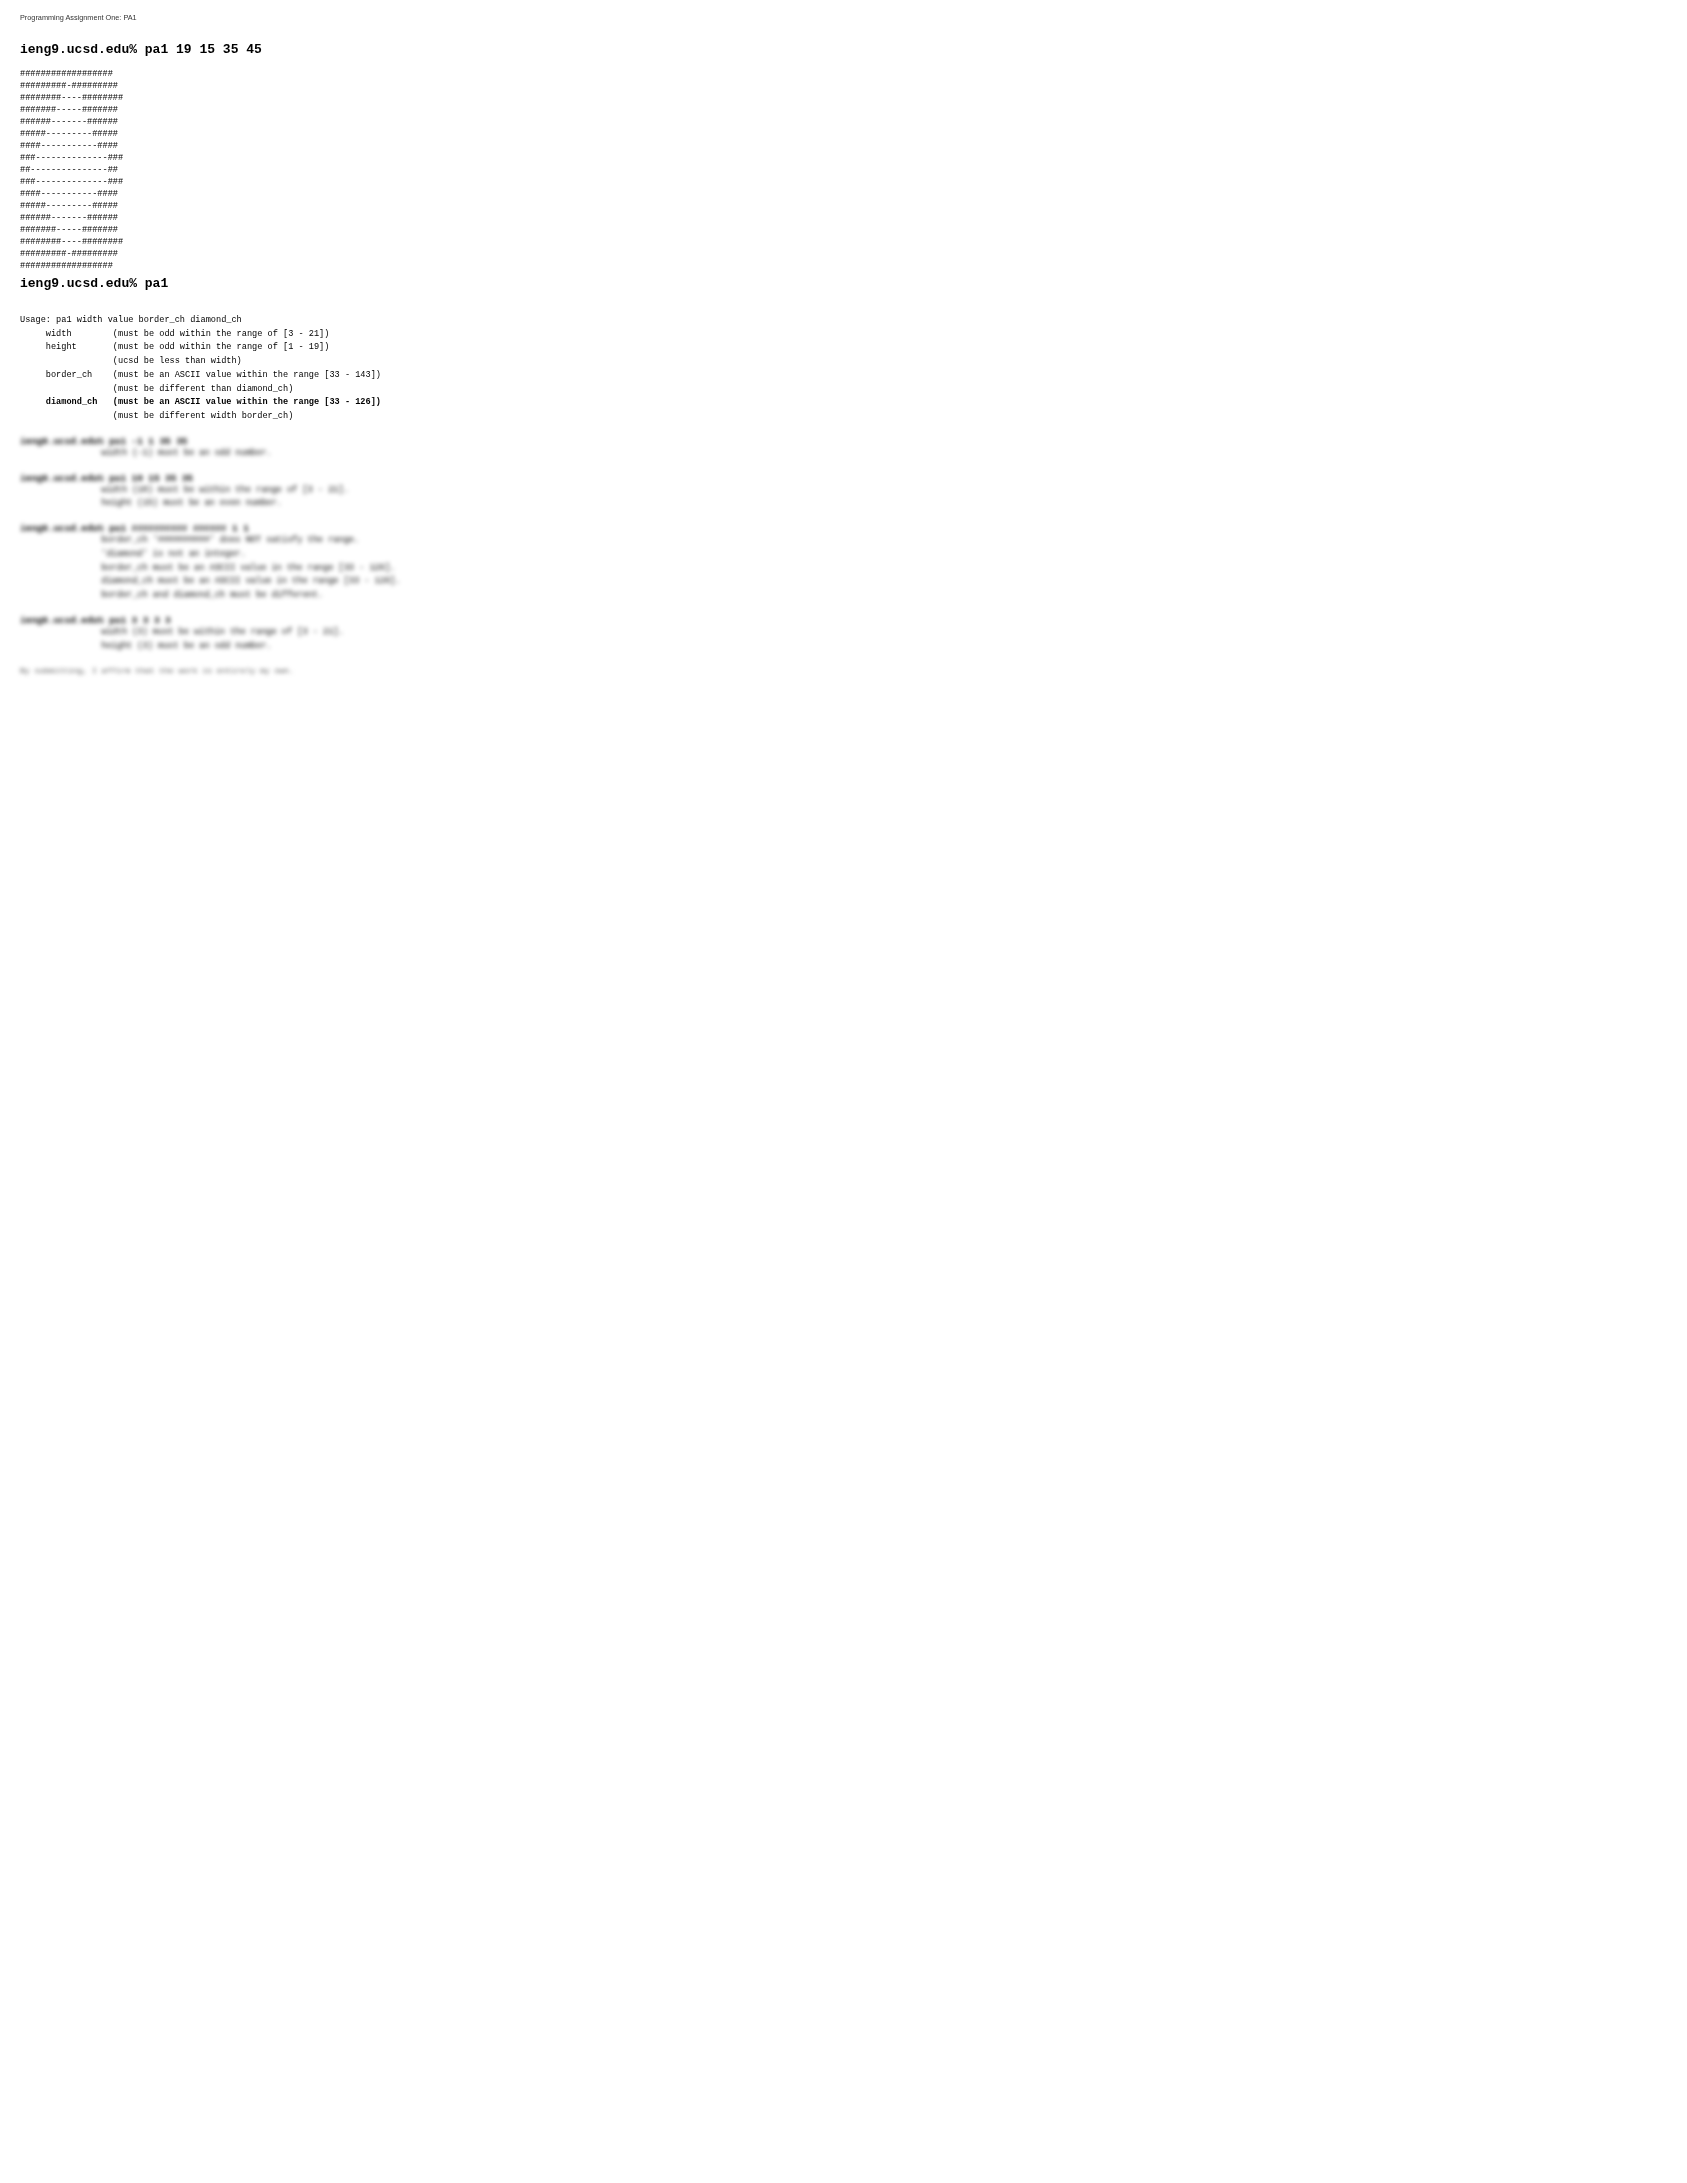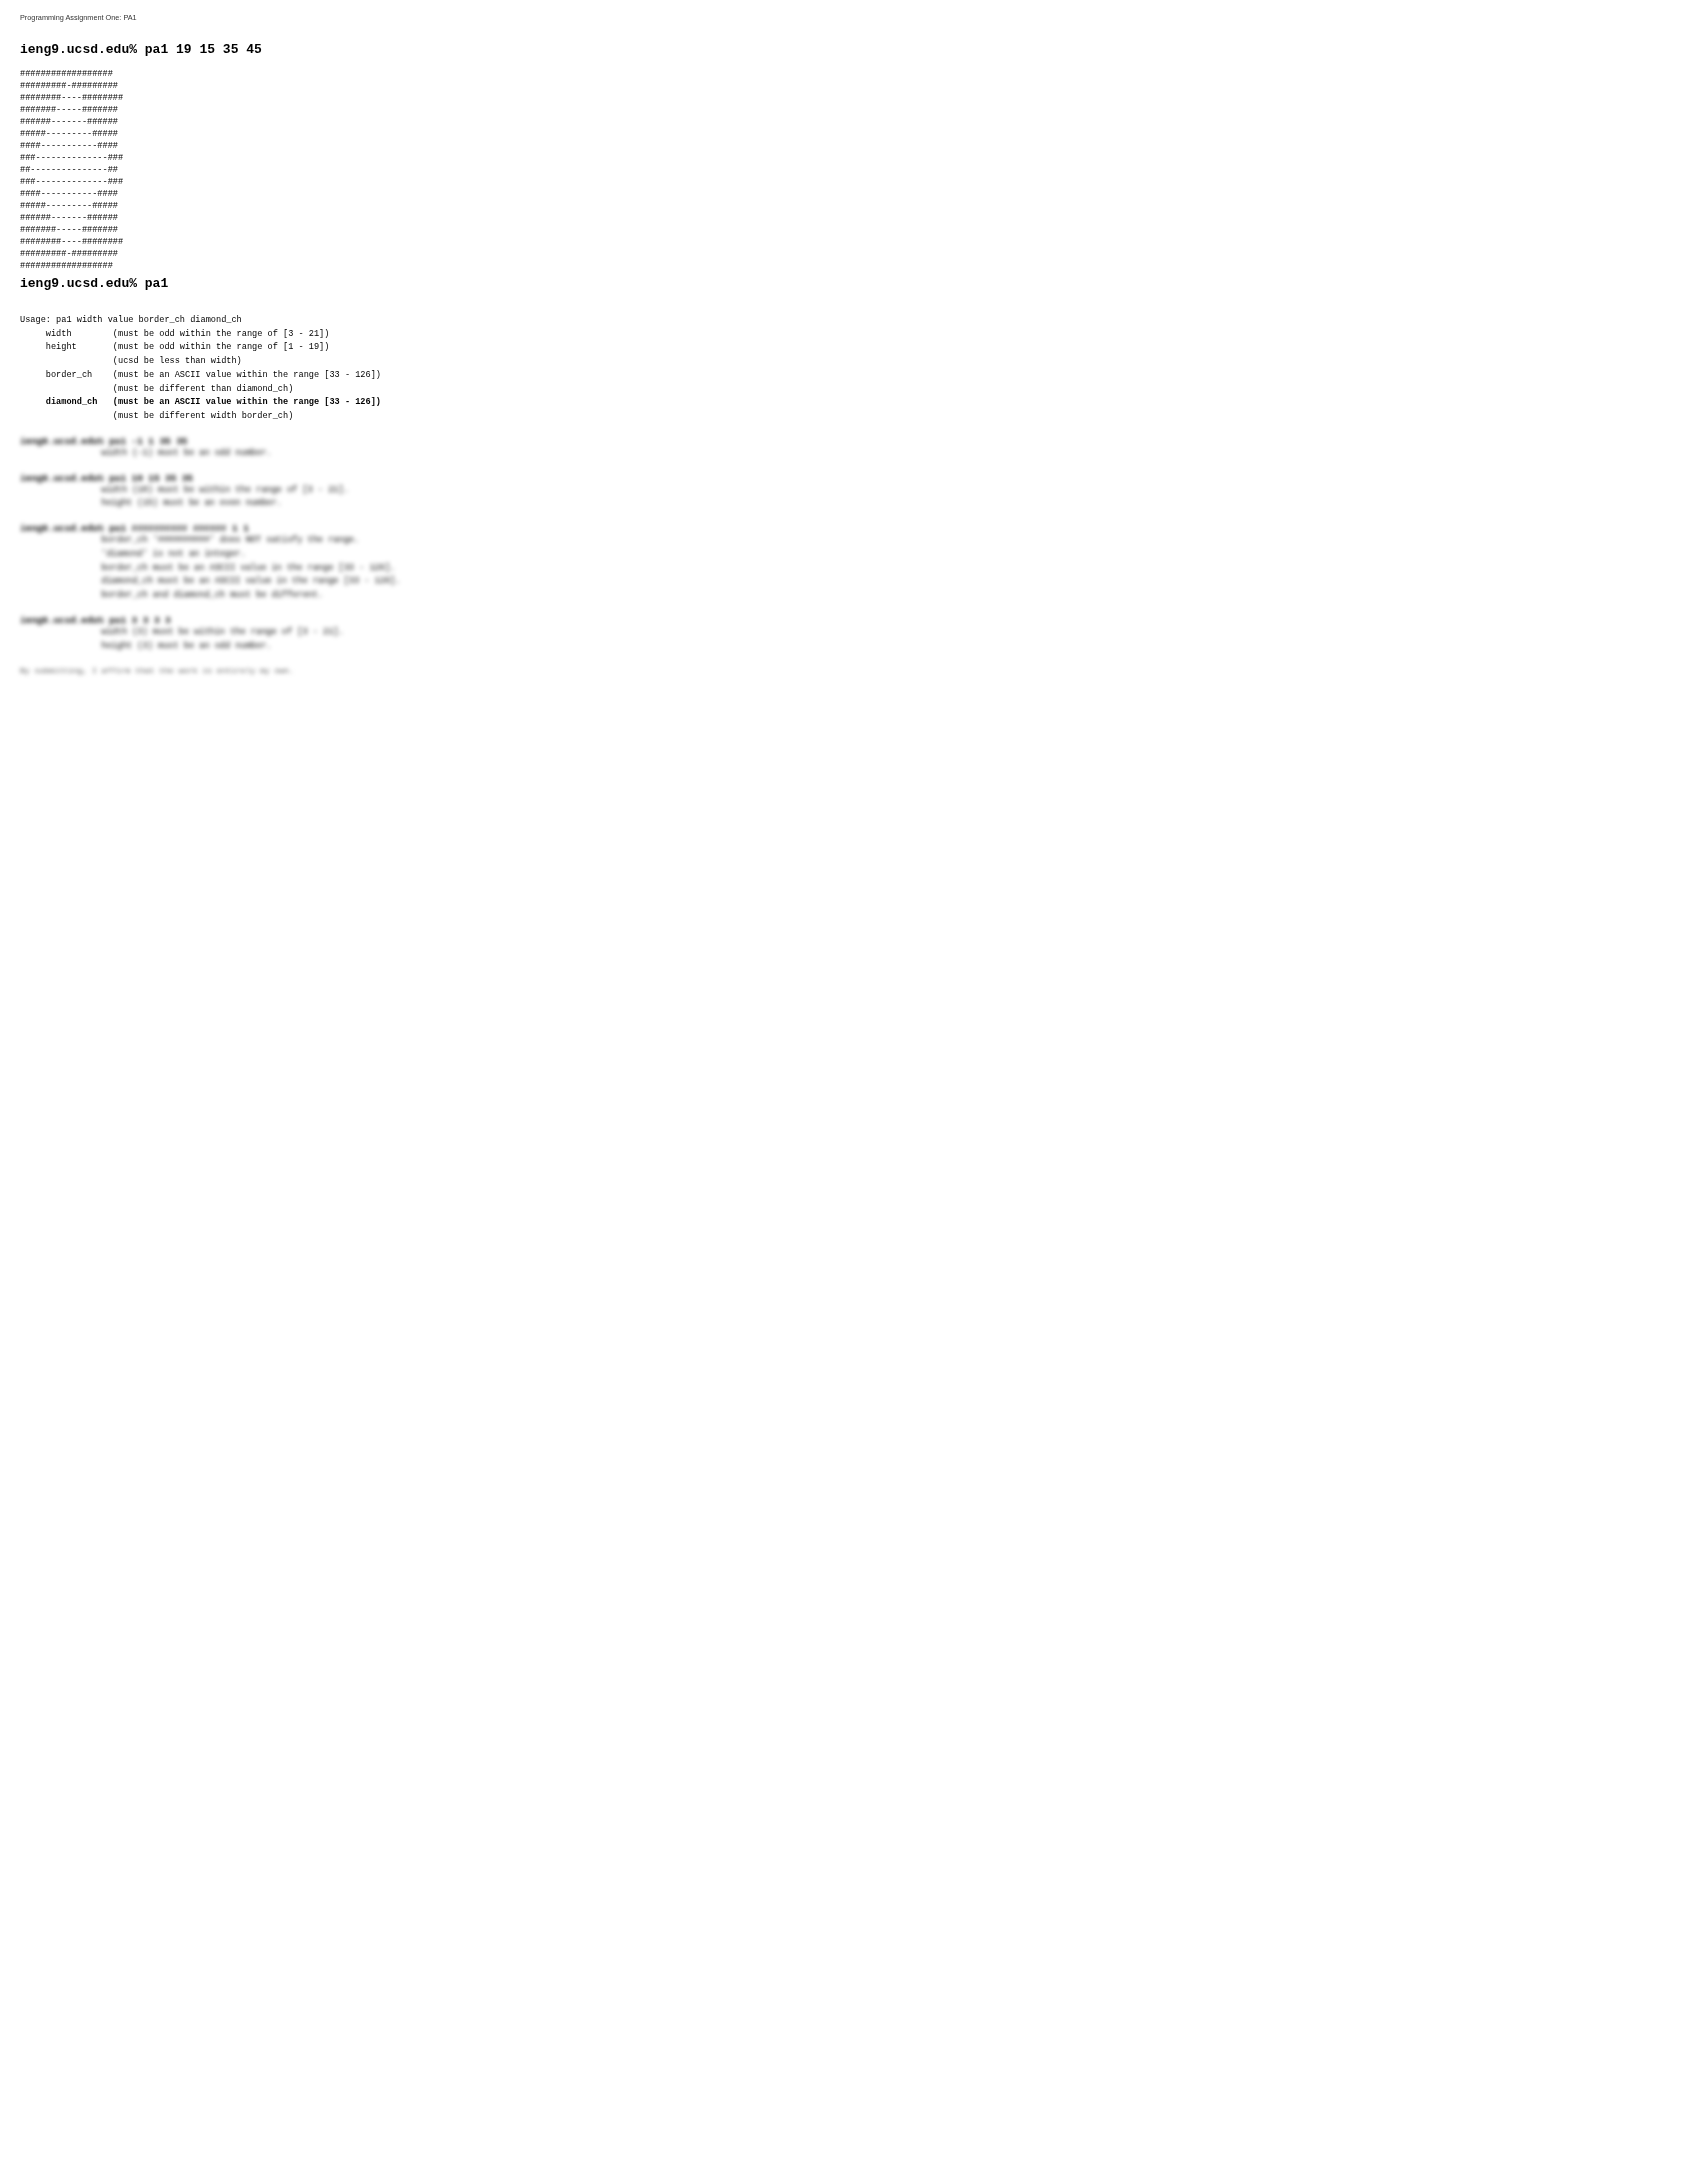--- a/index.html
+++ b/index.html
@@ -93,21 +93,21 @@
   <div class="command-bold">ieng9.ucsd.edu% pa1</div>
 </div>
 
 <div style="height:6.6px;"></div>
 
 <div class="usage-block">
 <div style="white-space: pre;">Usage: pa1 width value border_ch diamond_ch</div>
     <div style="white-space: pre;">     width        (must be odd within the range of [3 - 21])</div>
     <div style="white-space: pre;">     height       (must be odd within the range of [1 - 19])</div>
     <div style="white-space: pre;">                  (ucsd be less than width)</div>
-    <div style="white-space: pre;">     border_ch    (must be an ASCII value within the range [33 - 126])</div>
+    <div style="white-space: pre;">     border_ch    (must be an ASCII value within the range [33 - 143])</div>
     <div style="white-space: pre;">                  (must be different than diamond_ch)</div>
     <div style="white-space: pre; font-weight: bold;">     diamond_ch   (must be an ASCII value within the range [33 - 126])</div>
     <div style="white-space: pre;">                  (must be different width border_ch)</div>
   </div>
 
 <div>
 <div style="margin-top: 12px; margin-bottom: 5.3px;"><div class="blurred-command">ieng9.ucsd.edu% pa1 -1 1 35 35</div><div style="filter: blur(2px); font-size: 8.6px; line-height: 1.6; padding-left: 40px; white-space: pre;">        width (-1) must be an odd number.</div></div>
     <div style="margin-top: 12px; margin-bottom: 5.3px;"><div class="blurred-command">ieng9.ucsd.edu% pa1 10 15 35 35</div><div style="filter: blur(2px); font-size: 8.6px; line-height: 1.6; padding-left: 40px; white-space: pre;">        width (10) must be within the range of [3 - 21].</div><div style="filter: blur(2px); font-size: 8.6px; line-height: 1.6; padding-left: 40px; white-space: pre;"></div><div style="filter: blur(2px); font-size: 8.6px; line-height: 1.6; padding-left: 40px; white-space: pre;">        height (15) must be an even number.</div></div>
     <div style="margin-top: 12px; margin-bottom: 5.3px;"><div class="blurred-command">ieng9.ucsd.edu% pa1 ##########  ###### 1 1</div><div style="filter: blur(2px); font-size: 8.6px; line-height: 1.6; padding-left: 40px; white-space: pre;">        border_ch '##########' does NOT satisfy the range.</div><div style="filter: blur(2px); font-size: 8.6px; line-height: 1.6; padding-left: 40px; white-space: pre;"></div><div style="filter: blur(2px); font-size: 8.6px; line-height: 1.6; padding-left: 40px; white-space: pre;">        'diamond' is not an integer.</div><div style="filter: blur(2px); font-size: 8.6px; line-height: 1.6; padding-left: 40px; white-space: pre;"></div><div style="filter: blur(2px); font-size: 8.6px; line-height: 1.6; padding-left: 40px; white-space: pre;">        border_ch must be an ASCII value in the range [33 - 126].</div><div style="filter: blur(2px); font-size: 8.6px; line-height: 1.6; padding-left: 40px; white-space: pre;"></div><div style="filter: blur(2px); font-size: 8.6px; line-height: 1.6; padding-left: 40px; white-space: pre;">        diamond_ch must be an ASCII value in the range [33 - 126].</div><div style="filter: blur(2px); font-size: 8.6px; line-height: 1.6; padding-left: 40px; white-space: pre;"></div><div style="filter: blur(2px); font-size: 8.6px; line-height: 1.6; padding-left: 40px; white-space: pre;">        border_ch and diamond_ch must be different.</div></div>
     <div style="margin-top: 12px; margin-bottom: 5.3px;"><div class="blurred-command">ieng9.ucsd.edu% pa1  3 3 3 3</div><div style="filter: blur(2px); font-size: 8.6px; line-height: 1.6; padding-left: 40px; white-space: pre;">        width (3) must be within the range of [3 - 21].</div><div style="filter: blur(2px); font-size: 8.6px; line-height: 1.6; padding-left: 40px; white-space: pre;"></div><div style="filter: blur(2px); font-size: 8.6px; line-height: 1.6; padding-left: 40px; white-space: pre;">        height (3) must be an odd number.</div></div>

